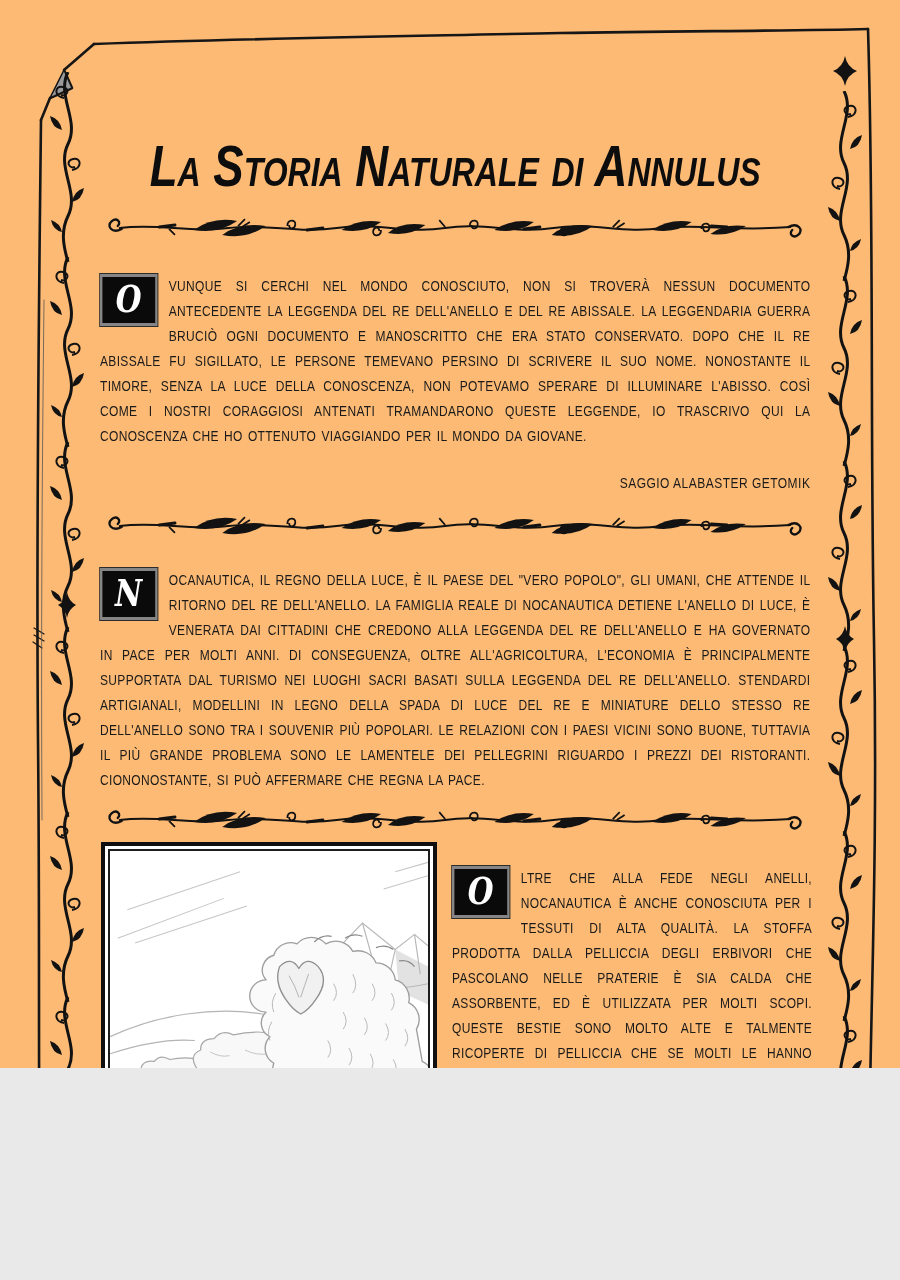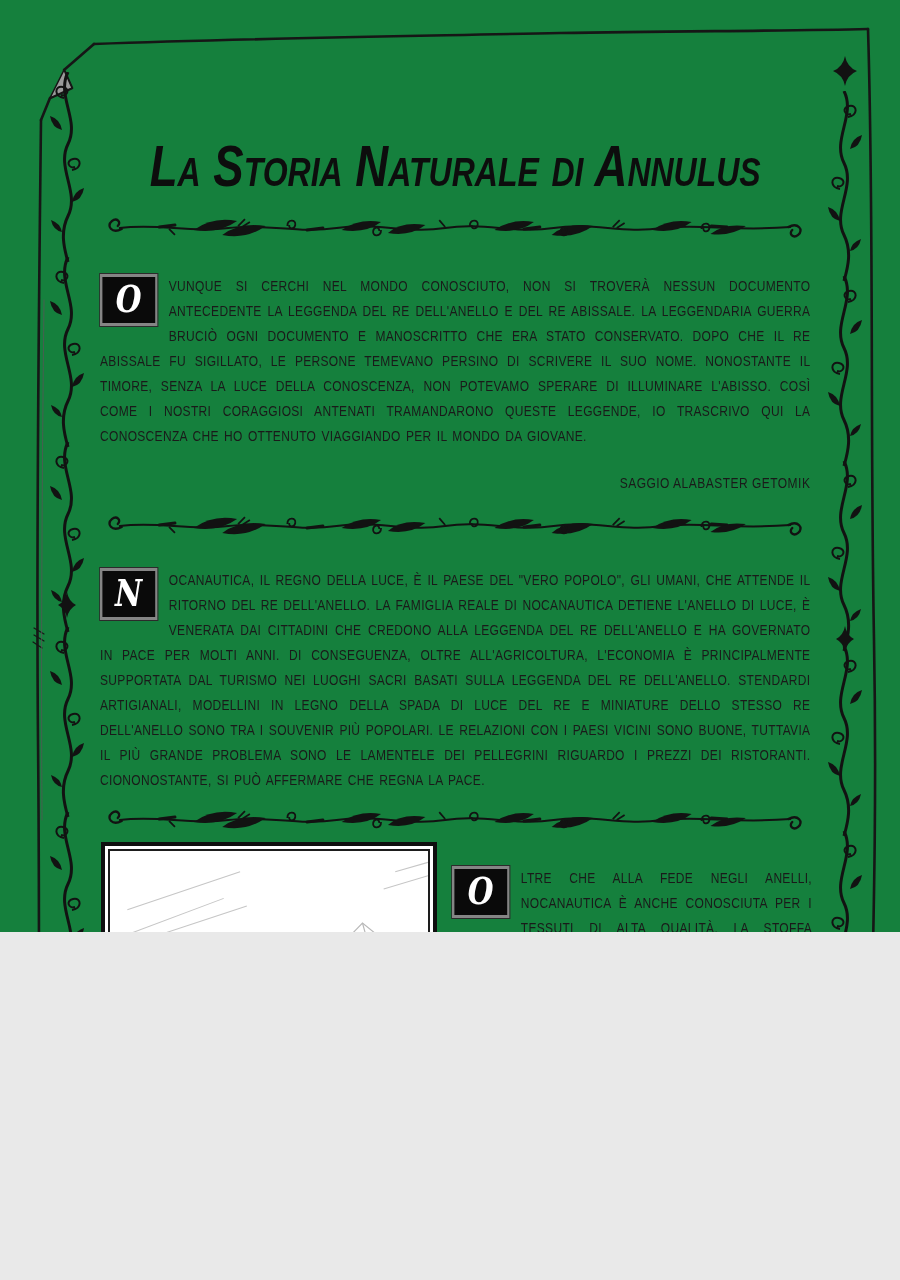--- a/index.html
+++ b/index.html
@@ -1,17 +1,17 @@
 <!DOCTYPE html>
 <html><head>
 <meta charset="utf-8">
 <style>
   html,body{margin:0;padding:0;background:#e9e9e9;}
   .page{
-    position:relative;width:900px;height:932px;background:#15803d;
+    position:relative;width:900px;height:1068px;background:#fdba74;
     overflow:hidden;margin:0 auto;
     font-family:"Liberation Sans",sans-serif;color:#161616;
   }
   .frame-svg,.vine{position:absolute;pointer-events:none;}
   .content{position:absolute;left:0;top:0;width:900px;height:1280px;}
 
   .title{
     position:absolute;left:100px;top:96px;width:888px;
     transform:scaleX(0.80);transform-origin:0 0;
     text-align:center;

